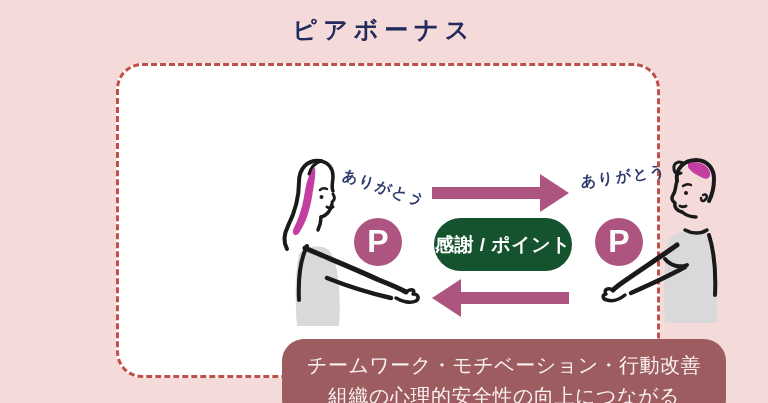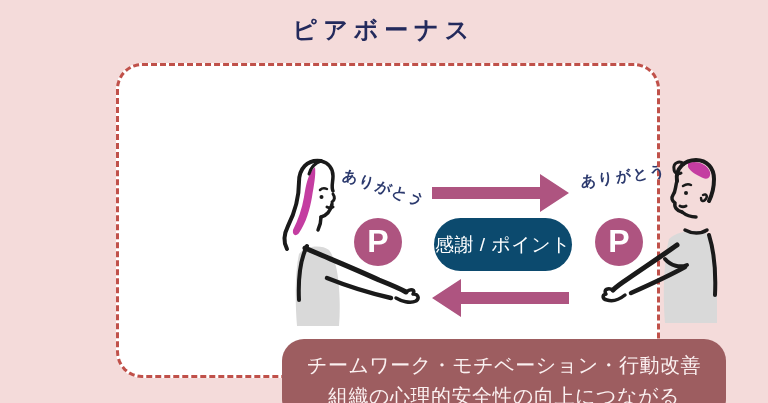--- a/index.html
+++ b/index.html
@@ -67,24 +67,24 @@
     padding-bottom: 2px;
   }
   .point-badge-left  { left: 235px; }
   .point-badge-right { left: 476px; }
   
   .exchange-pill {
     position: absolute;
     left: 315px; top: 152px;
     width: 138px; height: 53px;
     border-radius: 27px;
-    background: #0c4a6e;
+    background: #14532d;
     color: #ffffff;
     font-size: 19px;
-    font-weight: normal;
+    font-weight: bold;
     display: flex; align-items: center; justify-content: center;
     letter-spacing: 0.5px;
     white-space: nowrap;
   }
   
   .benefit-banner {
     position: absolute;
     left: 163px; top: 273px;
     width: 444px; height: 82px;
     border-radius: 22px;

